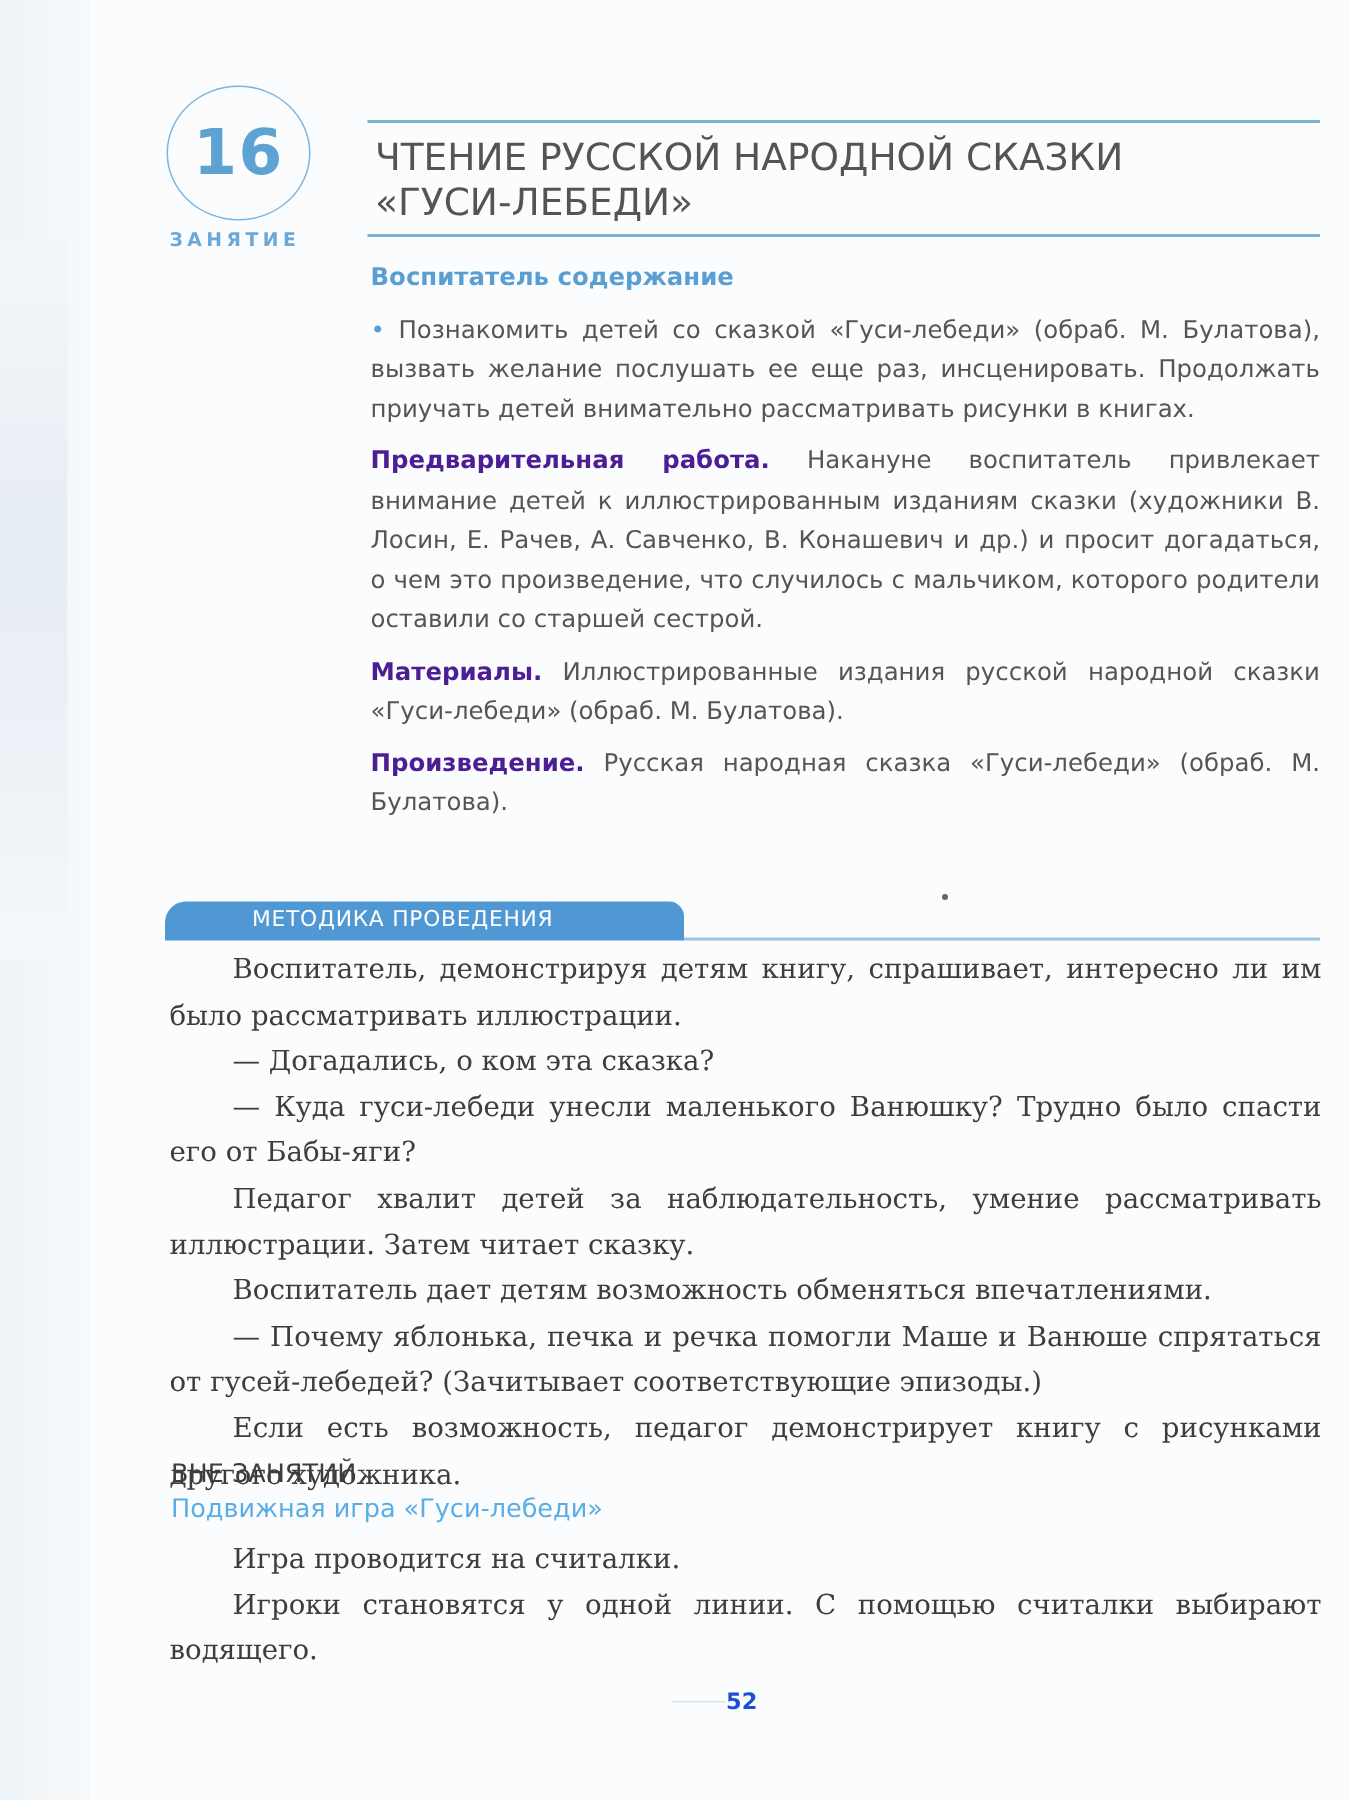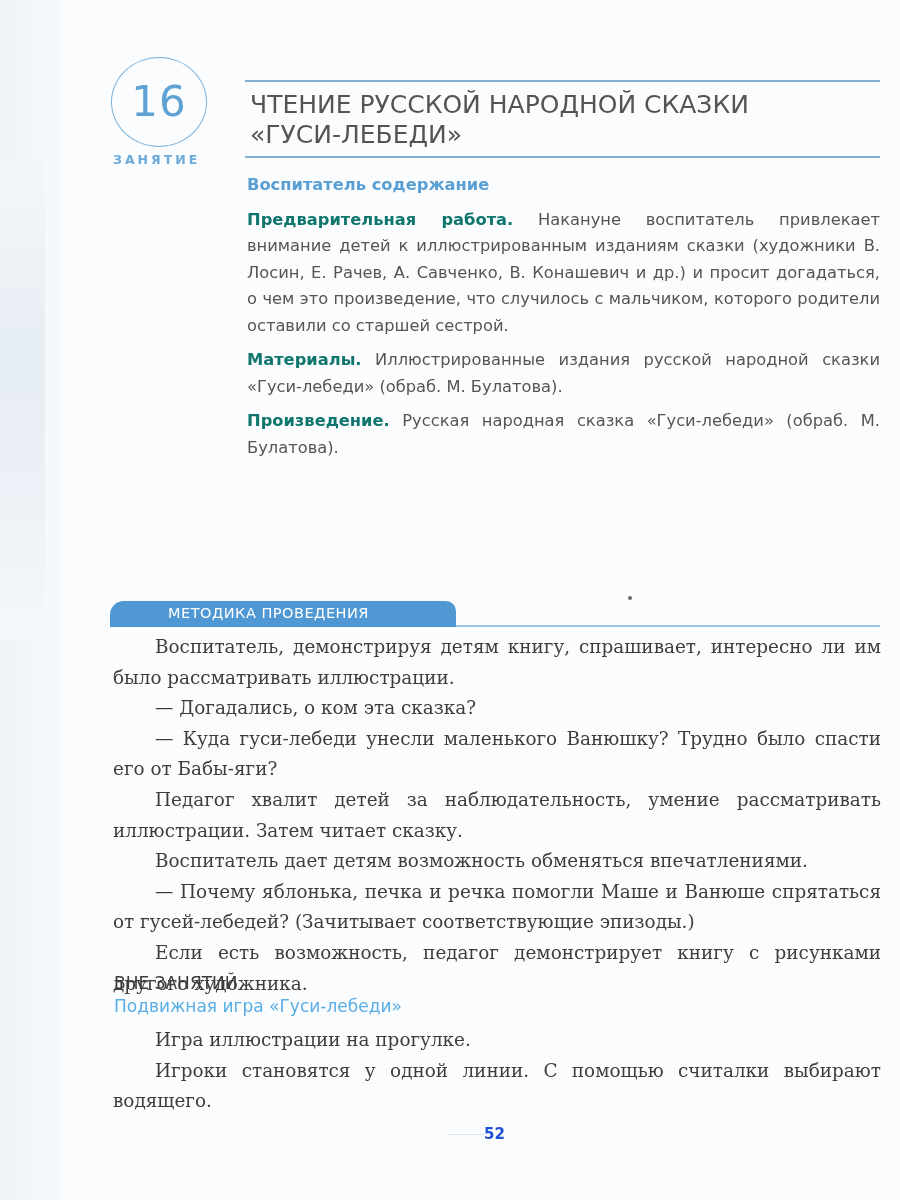--- a/index.html
+++ b/index.html
@@ -19,21 +19,21 @@
   }
   .lesson-badge {
     position: absolute; left: 111px; top: 57px; width: 96px; height: 90px;
   }
   .lesson-circle {
     position: absolute; left: 0; top: 0; width: 94px; height: 88px;
     border: 1.5px solid #7fb4dc; border-radius: 50%;
     display: flex; align-items: center; justify-content: center;
   }
   .lesson-number {
-    font-family: "DejaVu Sans", sans-serif; font-size: 42px; font-weight: 400;
+    font-family: "DejaVu Sans", sans-serif; font-size: 42px; font-weight: 700;
     color: #5ea2d4; letter-spacing: 1px; margin-top: -2px;
   }
   .lesson-label {
     position: absolute; left: 113px; top: 152px;
     font-family: "DejaVu Sans", sans-serif; font-size: 12.5px; letter-spacing: 3px;
     color: #6aa9d8; font-weight: bold;
   }
   .title-rule {
     position: absolute; left: 245px; width: 635px; height: 2px; background: #7fb0d2;
   }
@@ -44,21 +44,21 @@
     font-family: "DejaVu Sans", sans-serif; font-size: 25px; line-height: 30px;
     color: #545454; font-weight: 500;
   }
   .lesson-title div { white-space: nowrap; }
   .intro {
     position: absolute; left: 247px; top: 172px; width: 633px;
     font-family: "DejaVu Sans", sans-serif; font-size: 16.3px; line-height: 26.5px;
     color: #555;
   }
   .intro p { margin: 0 0 8px 0; text-align: justify; }
-  .accent { color: #0f766e; font-weight: bold; }
+  .accent { color: #4c1d95; font-weight: bold; }
   .subhead { color: #5a9fd4; font-weight: bold; margin: 0; }
   .bullet { color: #5a9fd4; }
   .method-banner {
     position: absolute; left: 110px; top: 601px; width: 346px; height: 26px;
     background: #4f98d3; border-top-left-radius: 14px; border-top-right-radius: 10px;
   }
   .method-banner-line {
     position: absolute; left: 456px; top: 625px; width: 424px; height: 2px; background: #9cc5e4;
   }
   .method-label {
@@ -110,20 +110,24 @@
 <div class="title-rule top"></div>
 <div class="lesson-title">
   <div>ЧТЕНИЕ РУССКОЙ НАРОДНОЙ СКАЗКИ</div>
   <div>«ГУСИ-ЛЕБЕДИ»</div>
 </div>
 <div class="title-rule bottom"></div>
 
 <div class="intro">
   <p class="subhead">Воспитатель содержание</p>
   <p>
+    <span class="bullet">•</span>
+    <span>Познакомить детей со сказкой «Гуси-лебеди» (обраб. М. Булатова), вызвать желание послушать ее еще раз, инсценировать. Продолжать приучать детей внимательно рассматривать рисунки в книгах.</span>
+  </p>
+  <p>
     <span class="accent">Предварительная работа.</span>
     <span>Накануне воспитатель привлекает внимание детей к иллюстрированным изданиям сказки (художники В. Лосин, Е. Рачев, А. Савченко, В. Конашевич и др.) и просит догадаться, о чем это произведение, что случилось с мальчиком, которого родители оставили со старшей сестрой.</span>
   </p>
   <p>
     <span class="accent">Материалы.</span>
     <span>Иллюстрированные издания русской народной сказки «Гуси-лебеди» (обраб. М. Булатова).</span>
   </p>
   <p>
     <span class="accent">Произведение.</span>
     <span>Русская народная сказка «Гуси-лебеди» (обраб. М. Булатова).</span>
@@ -143,18 +147,18 @@
   <p>— Куда гуси-лебеди унесли маленького Ванюшку? Трудно было спасти его от Бабы-яги?</p>
   <p>Педагог хвалит детей за наблюдательность, умение рассматривать иллюстрации. Затем читает сказку.</p>
   <p>Воспитатель дает детям возможность обменяться впечатлениями.</p>
   <p>— Почему яблонька, печка и речка помогли Маше и Ванюше спрятаться от гусей-лебедей? (Зачитывает соответствующие эпизоды.)</p>
   <p>Если есть возможность, педагог демонстрирует книгу с рисунками другого художника.</p>
 </div>
 
 <div class="extra-label">ВНЕ ЗАНЯТИЙ</div>
 <div class="game-title">Подвижная игра «Гуси-лебеди»</div>
 <div class="game-body">
-  <p>Игра иллюстрации на прогулке.</p>
+  <p>Игра проводится на считалки.</p>
   <p>Игроки становятся у одной линии. С помощью считалки выбирают водящего.</p>
 </div>
 
 <div class="page-number-dash"></div>
 <div class="page-number">52</div>
 
 </body></html>

